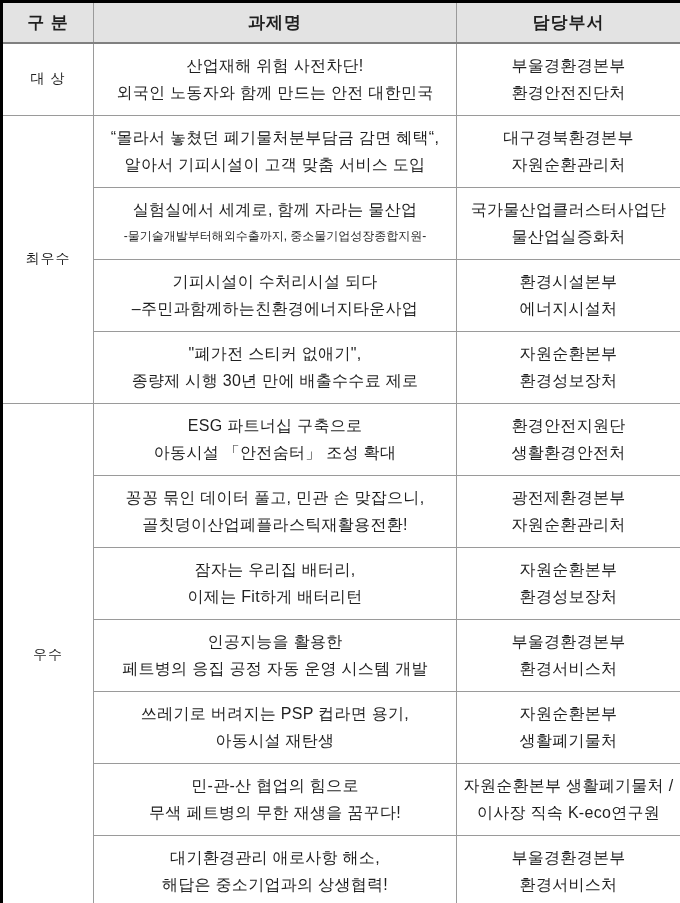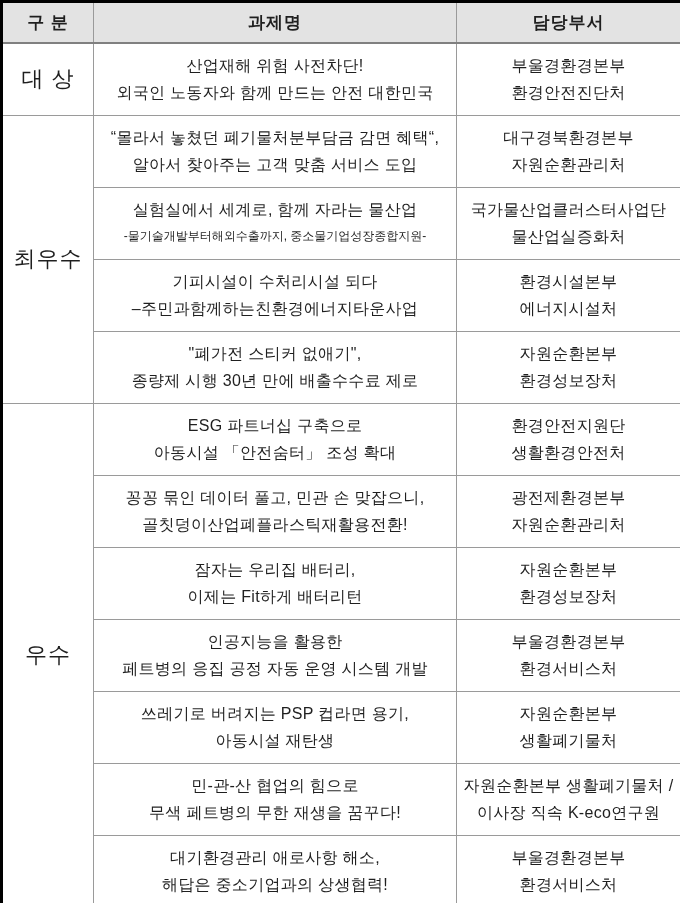--- a/index.html
+++ b/index.html
@@ -36,21 +36,21 @@
   }
   td {
     border: 1px solid #9a9a9a;
     text-align: center;
     vertical-align: middle;
     padding: 2px 4px;
     box-sizing: border-box;
   }
   tr.data-row { height: 72px; }
   td.cat {
-    font-size: 22px;
+    font-size: 14px;
     letter-spacing: 1px;
     margin-top: 12px;
   }
   td.title .line, td.dept .line {
     display: block;
     font-size: 16px;
     line-height: 27px;
     letter-spacing: 0.3px;
     white-space: nowrap;
   }
@@ -85,21 +85,21 @@
           </td>
           <td class="dept">
             <span class="line">부울경환경본부</span>
             <span class="line">환경안전진단처</span>
           </td>
         </tr>
         <tr class="data-row">
           <td class="cat" rowspan="4">최우수</td>
           <td class="title">
             <span class="line">“몰라서 놓쳤던 폐기물처분부담금 감면 혜택“,</span>
-            <span class="line">알아서 찾아주는 고객 맞춤 서비스 도입</span>
+            <span class="line">알아서 기피시설이 고객 맞춤 서비스 도입</span>
           </td>
           <td class="dept">
             <span class="line">대구경북환경본부</span>
             <span class="line">자원순환관리처</span>
           </td>
         </tr>
         <tr class="data-row">
           <td class="title">
             <span class="line">실험실에서 세계로, 함께 자라는 물산업</span>
             <span class="line small">-물기술개발부터해외수출까지, 중소물기업성장종합지원-</span>

